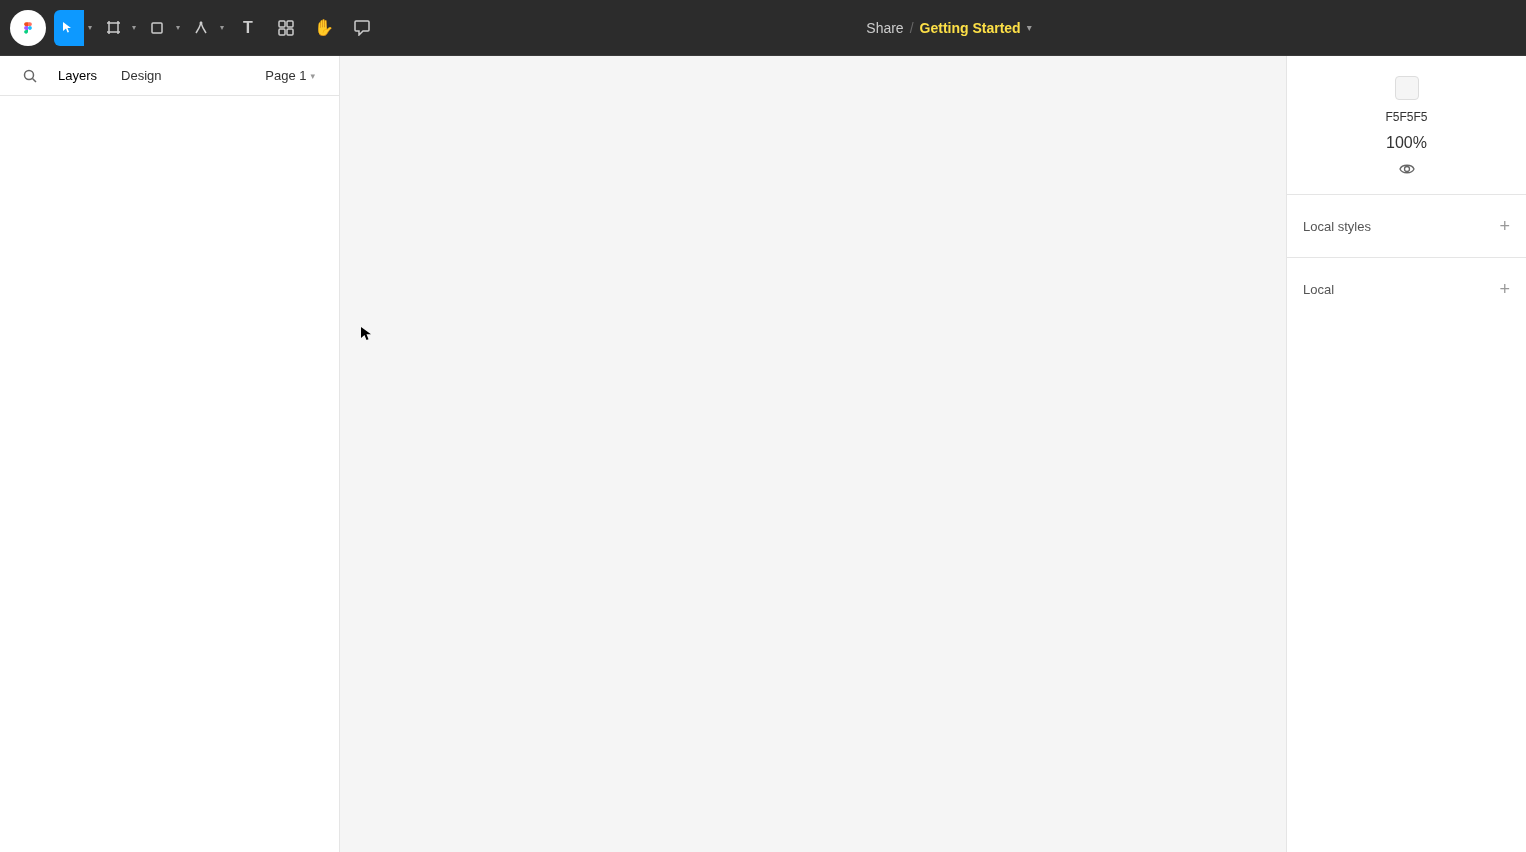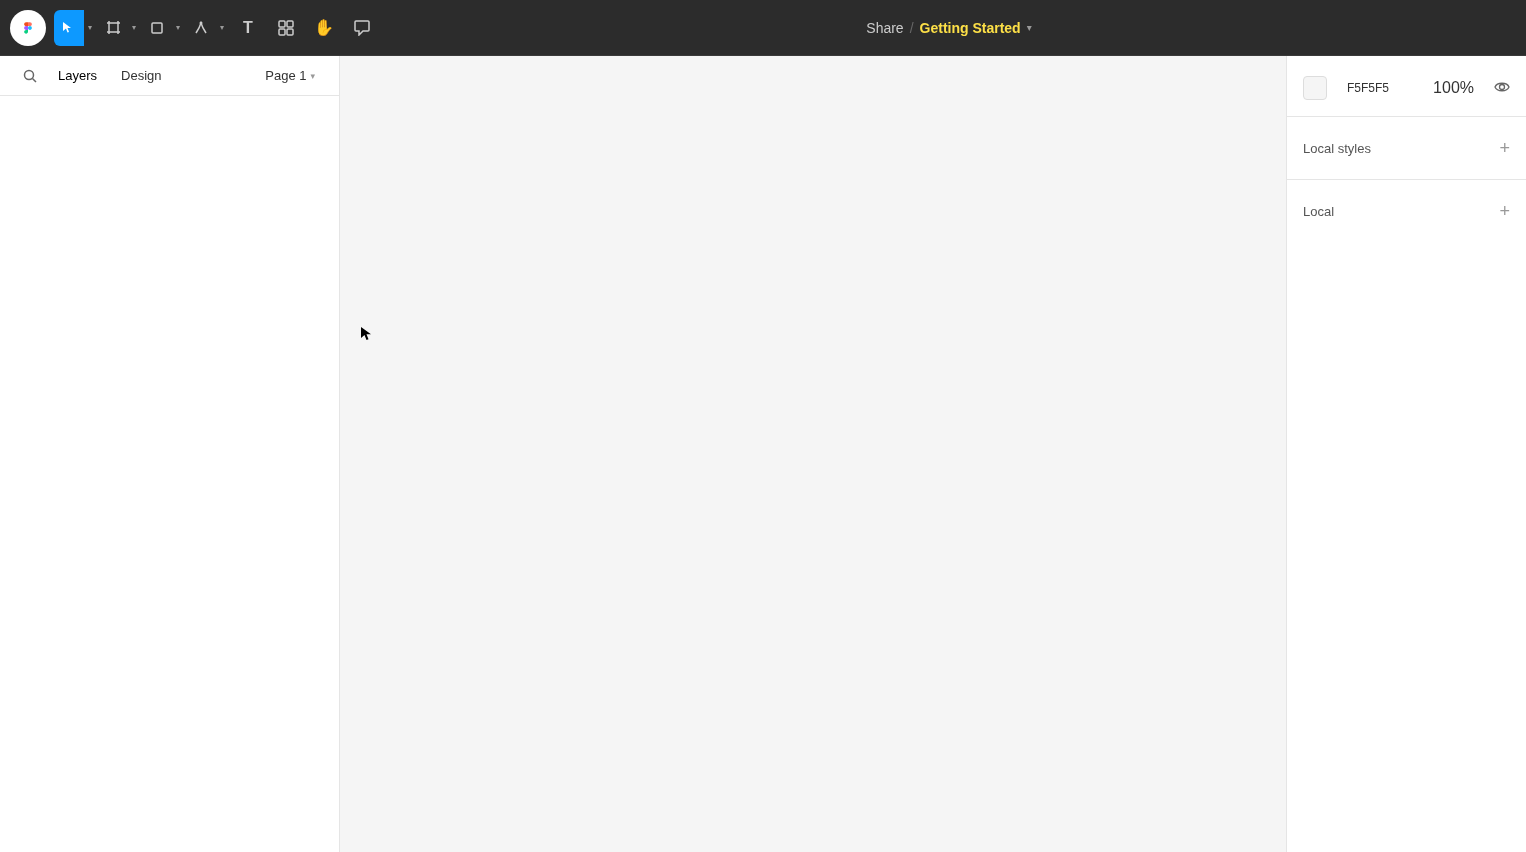--- a/index.html
+++ b/index.html
@@ -172,22 +172,22 @@
     .section-header {
       padding: 8px 16px;
       font-size: 13px; font-weight: 600;
       color: #111;
       display: flex; align-items: center; justify-content: space-between;
       margin-bottom: 8px;
     }
 
     .bg-row {
       display: flex; align-items: center;
-      padding: 4px 16px; gap: 20px;
-      font-size: 12px; color: #333;
+      padding: 4px 16px; gap: 10px;
+      font-size: 12px; color: #333; flex-direction: column;
     }
     .color-swatch {
       width: 24px; height: 24px;
       border-radius: 4px;
       border: 1px solid #ddd;
       flex-shrink: 0;
     }
     .bg-value { font-size: 12px; color: #333; flex: 1; }
     .bg-opacity { font-size: 16px; color: #333; }
     .eye-icon { color: #666; font-size: 14px; cursor: pointer; }

